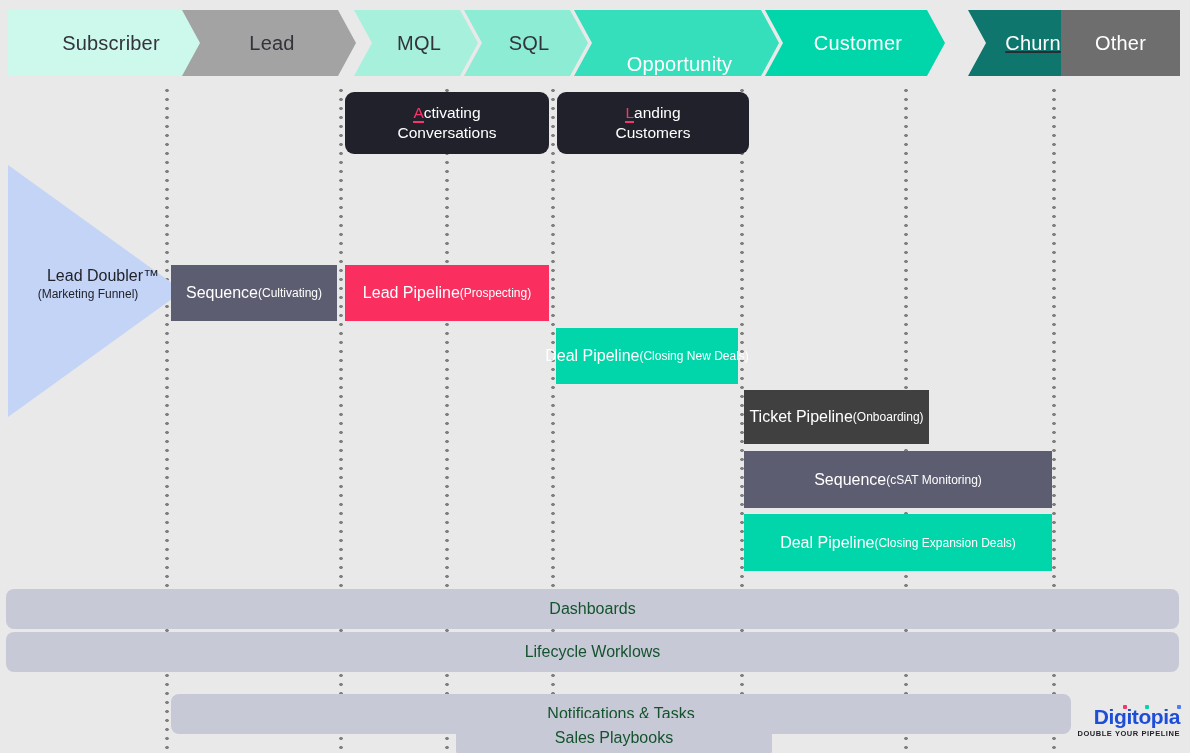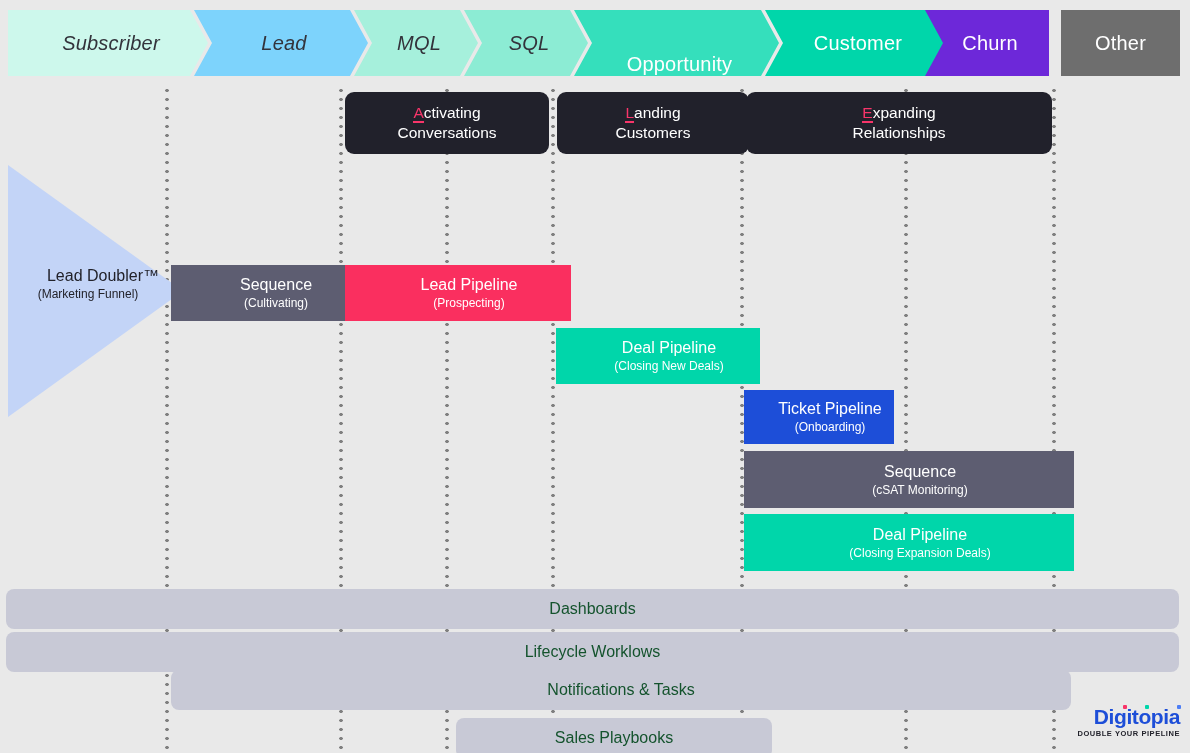--- a/index.html
+++ b/index.html
@@ -24,21 +24,21 @@
 
   
   .chevron-band{position:absolute;left:8px;top:10px;height:66px;z-index:3;}
   .chev{
     position:absolute;top:0;height:66px;
     display:flex;align-items:center;justify-content:center;
     color:#2b2b33;font-size:20px;letter-spacing:.2px;
     box-sizing:border-box;
   }
   .chev span{position:relative;z-index:2;padding-left:6px;}
-  .chev.light span{color:#33333b;font-style:italic;}
+  .chev.light span{color:#33333b;}
   .chev.dark span{color:#ffffff;}
 
   
   .stage-card{
     position:absolute;top:92px;height:62px;
     background:#21212b;border-radius:9px;
     display:flex;flex-direction:column;align-items:center;justify-content:center;
     color:#ffffff;font-size:15.5px;line-height:20px;z-index:4;
   }
   .stage-card .l1{white-space:nowrap;}
@@ -55,22 +55,22 @@
   .funnel-label{
     position:absolute;left:8px;top:265px;width:160px;
     text-align:center;z-index:5;color:#22222a;
   }
   .funnel-label .t1{font-size:16px;line-height:21px;white-space:nowrap;padding-left:30px;}
   .funnel-label .t2{font-size:12px;line-height:16px;}
 
   
   .asset{
     position:absolute;z-index:4;
-    display:flex;flex-direction:column;align-items:center;justify-content:center;
-    color:#ffffff;text-align:center;padding-left:22px;
+    display:flex;flex-direction:row;align-items:center;justify-content:center;
+    color:#ffffff;text-align:center;
   }
   .asset .a1{font-size:16px;line-height:20px;white-space:nowrap;}
   .asset .a2{font-size:12px;line-height:16px;white-space:nowrap;}
 
   
   .cap{
     position:absolute;z-index:4;height:40px;border-radius:8px;
     background:#c8c9d6;
     display:flex;align-items:center;justify-content:center;
     color:#14532d;font-size:16px;margin-top:10px;
@@ -100,65 +100,61 @@
   <div class="dotline" style="left:740px;top:86px;height:667px;"></div>
   <div class="dotline" style="left:904px;top:86px;height:667px;"></div>
   <div class="dotline" style="left:1052px;top:86px;height:667px;"></div>
 
   <div class="chevron-band">
 
     <div class="chev light" style="left:0px;width:200px;background:#cdf8ec;clip-path:polygon(0 0, 182px 0, 200px 50%, 182px 100%, 0 100%);">
       <span>Subscriber</span>
     </div>
 
-    <div class="chev light" style="left:186px;width:174px;background:#7dd3fc;clip-path:polygon(0 0, 156px 0, 174px 50%, 156px 100%, 0 100%, 18px 50%);">
+    <div class="chev light" style="left:174px;width:174px;background:#a3a3a3;clip-path:polygon(0 0, 156px 0, 174px 50%, 156px 100%, 0 100%, 18px 50%);">
       <span>Lead</span>
     </div>
 
     <div class="chev light" style="left:346px;width:124px;background:#a6f0dc;clip-path:polygon(0 0, 106px 0, 124px 50%, 106px 100%, 0 100%, 18px 50%);">
       <span>MQL</span>
     </div>
 
     <div class="chev light" style="left:456px;width:124px;background:#8cecd4;clip-path:polygon(0 0, 106px 0, 124px 50%, 106px 100%, 0 100%, 18px 50%);">
       <span>SQL</span>
     </div>
 
     <div class="chev dark" style="left:566px;width:205px;background:#35dfbc;clip-path:polygon(0 0, 187px 0, 205px 50%, 187px 100%, 0 100%, 18px 50%);align-items:flex-end;">
       <span>Opportunity</span>
     </div>
 
     <div class="chev dark" style="left:757px;width:180px;background:#00d6aa;clip-path:polygon(0 0, 162px 0, 180px 50%, 162px 100%, 0 100%, 18px 50%);">
       <span>Customer</span>
     </div>
 
-    <div class="chev dark" style="left:917px;width:124px;background:#6d28d9;clip-path:polygon(0 0, 124px 0, 124px 100%, 0 100%, 18px 50%);">
+    <div class="chev dark" style="left:960px;width:124px;background:#0f766e;clip-path:polygon(0 0, 124px 0, 124px 100%, 0 100%, 18px 50%);text-decoration:underline;">
       <span>Churn</span>
     </div>
 
     <div class="chev dark" style="left:1053px;width:119px;background:#6e6e6e;">
       <span style="padding-left:0;">Other</span>
     </div>
   </div>
 
 
 
   <div class="stage-card" style="left:345px;width:204px;">
     <div class="l1"><span class="hl">A</span><span>ctivating</span></div>
     <div class="l2">Conversations</div>
   </div>
 
   <div class="stage-card" style="left:557px;width:192px;">
     <div class="l1"><span class="hl">L</span><span>anding</span></div>
     <div class="l2">Customers</div>
   </div>
 
-  <div class="stage-card" style="left:746px;width:306px;">
-    <div class="l1"><span class="hl">E</span><span>xpanding</span></div>
-    <div class="l2">Relationships</div>
-  </div>
 
   <div class="funnel"></div>
   <div class="funnel-label">
     <div class="t1">Lead Doubler™</div>
     <div class="t2">(Marketing Funnel)</div>
   </div>
 
   <div class="asset" style="left:171px;top:265px;width:166px;height:56px;background:#5d5d71;">
     <div class="a1">Sequence</div>
     <div class="a2">(Cultivating)</div>
@@ -167,21 +163,21 @@
   <div class="asset" style="left:345px;top:265px;width:204px;height:56px;background:#fa2f5f;">
     <div class="a1">Lead Pipeline</div>
     <div class="a2">(Prospecting)</div>
   </div>
 
   <div class="asset" style="left:556px;top:328px;width:182px;height:56px;background:#00d6aa;">
     <div class="a1">Deal Pipeline</div>
     <div class="a2">(Closing New Deals)</div>
   </div>
 
-  <div class="asset" style="left:744px;top:390px;width:128px;height:54px;background:#1d4ed8;">
+  <div class="asset" style="left:744px;top:390px;width:185px;height:54px;background:#404040;">
     <div class="a1">Ticket Pipeline</div>
     <div class="a2">(Onboarding)</div>
   </div>
 
   <div class="asset" style="left:744px;top:451px;width:308px;height:57px;background:#5d5d71;">
     <div class="a1">Sequence</div>
     <div class="a2">(cSAT Monitoring)</div>
   </div>
 
   <div class="asset" style="left:744px;top:514px;width:308px;height:57px;background:#00d6aa;">
@@ -190,21 +186,21 @@
   </div>
 
   <div class="cap" style="left:6px;top:579px;width:1173px;">
     <span>Dashboards</span>
   </div>
 
   <div class="cap" style="left:6px;top:622px;width:1173px;">
     <span>Lifecycle Worklows</span>
   </div>
 
-  <div class="cap" style="left:171px;top:660px;width:900px;">
+  <div class="cap" style="left:171px;top:684px;width:900px;">
     <span>Notifications &amp; Tasks</span>
   </div>
 
   <div class="cap" style="left:456px;top:708px;width:316px;">
     <span>Sales Playbooks</span>
   </div>
 
   <div class="logo">
     <div class="word">
       <span>Digitopia</span>

